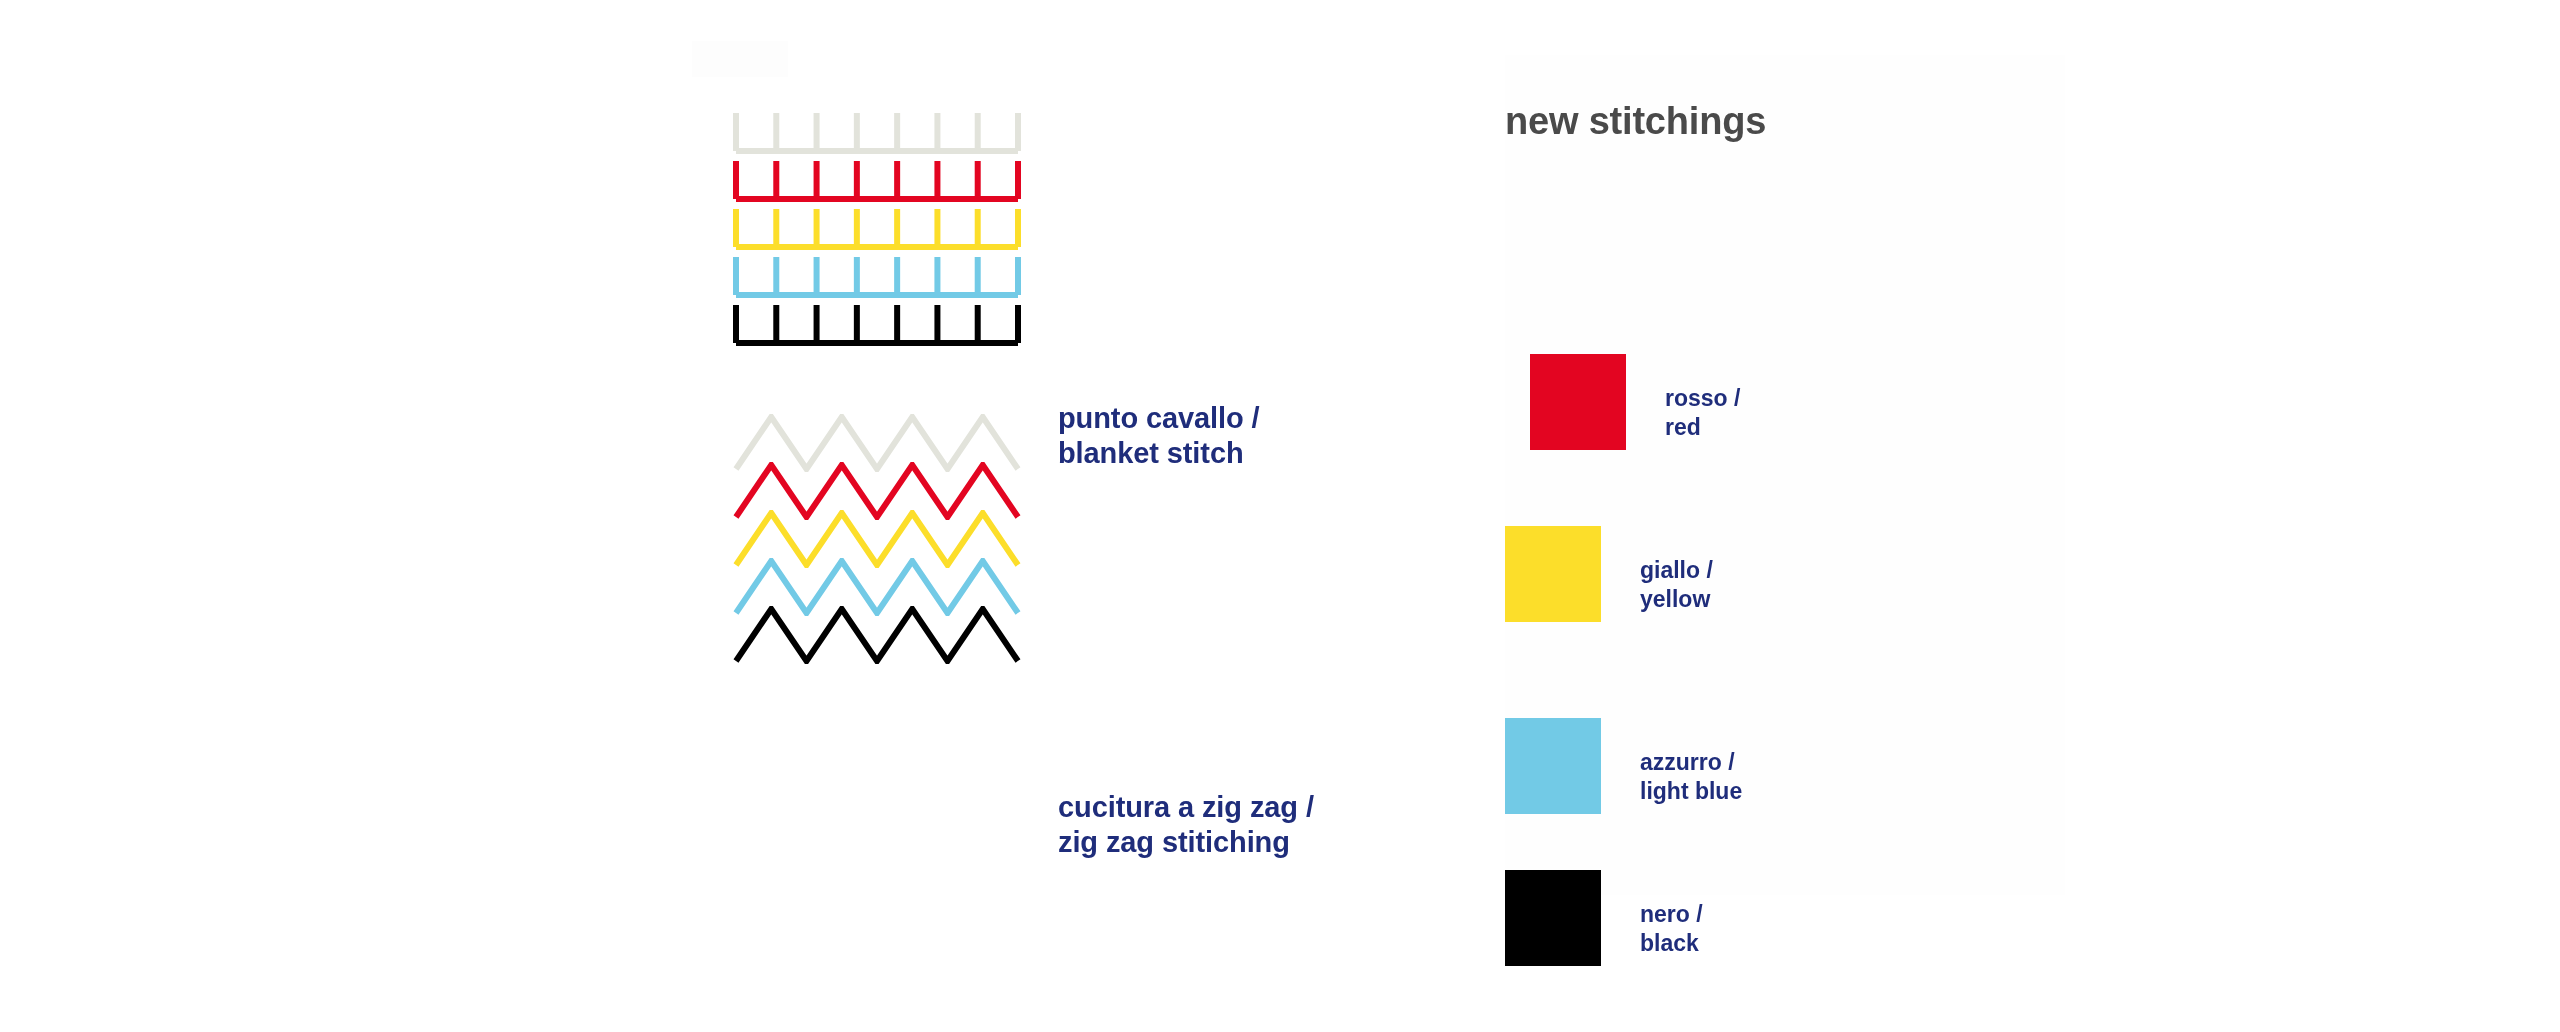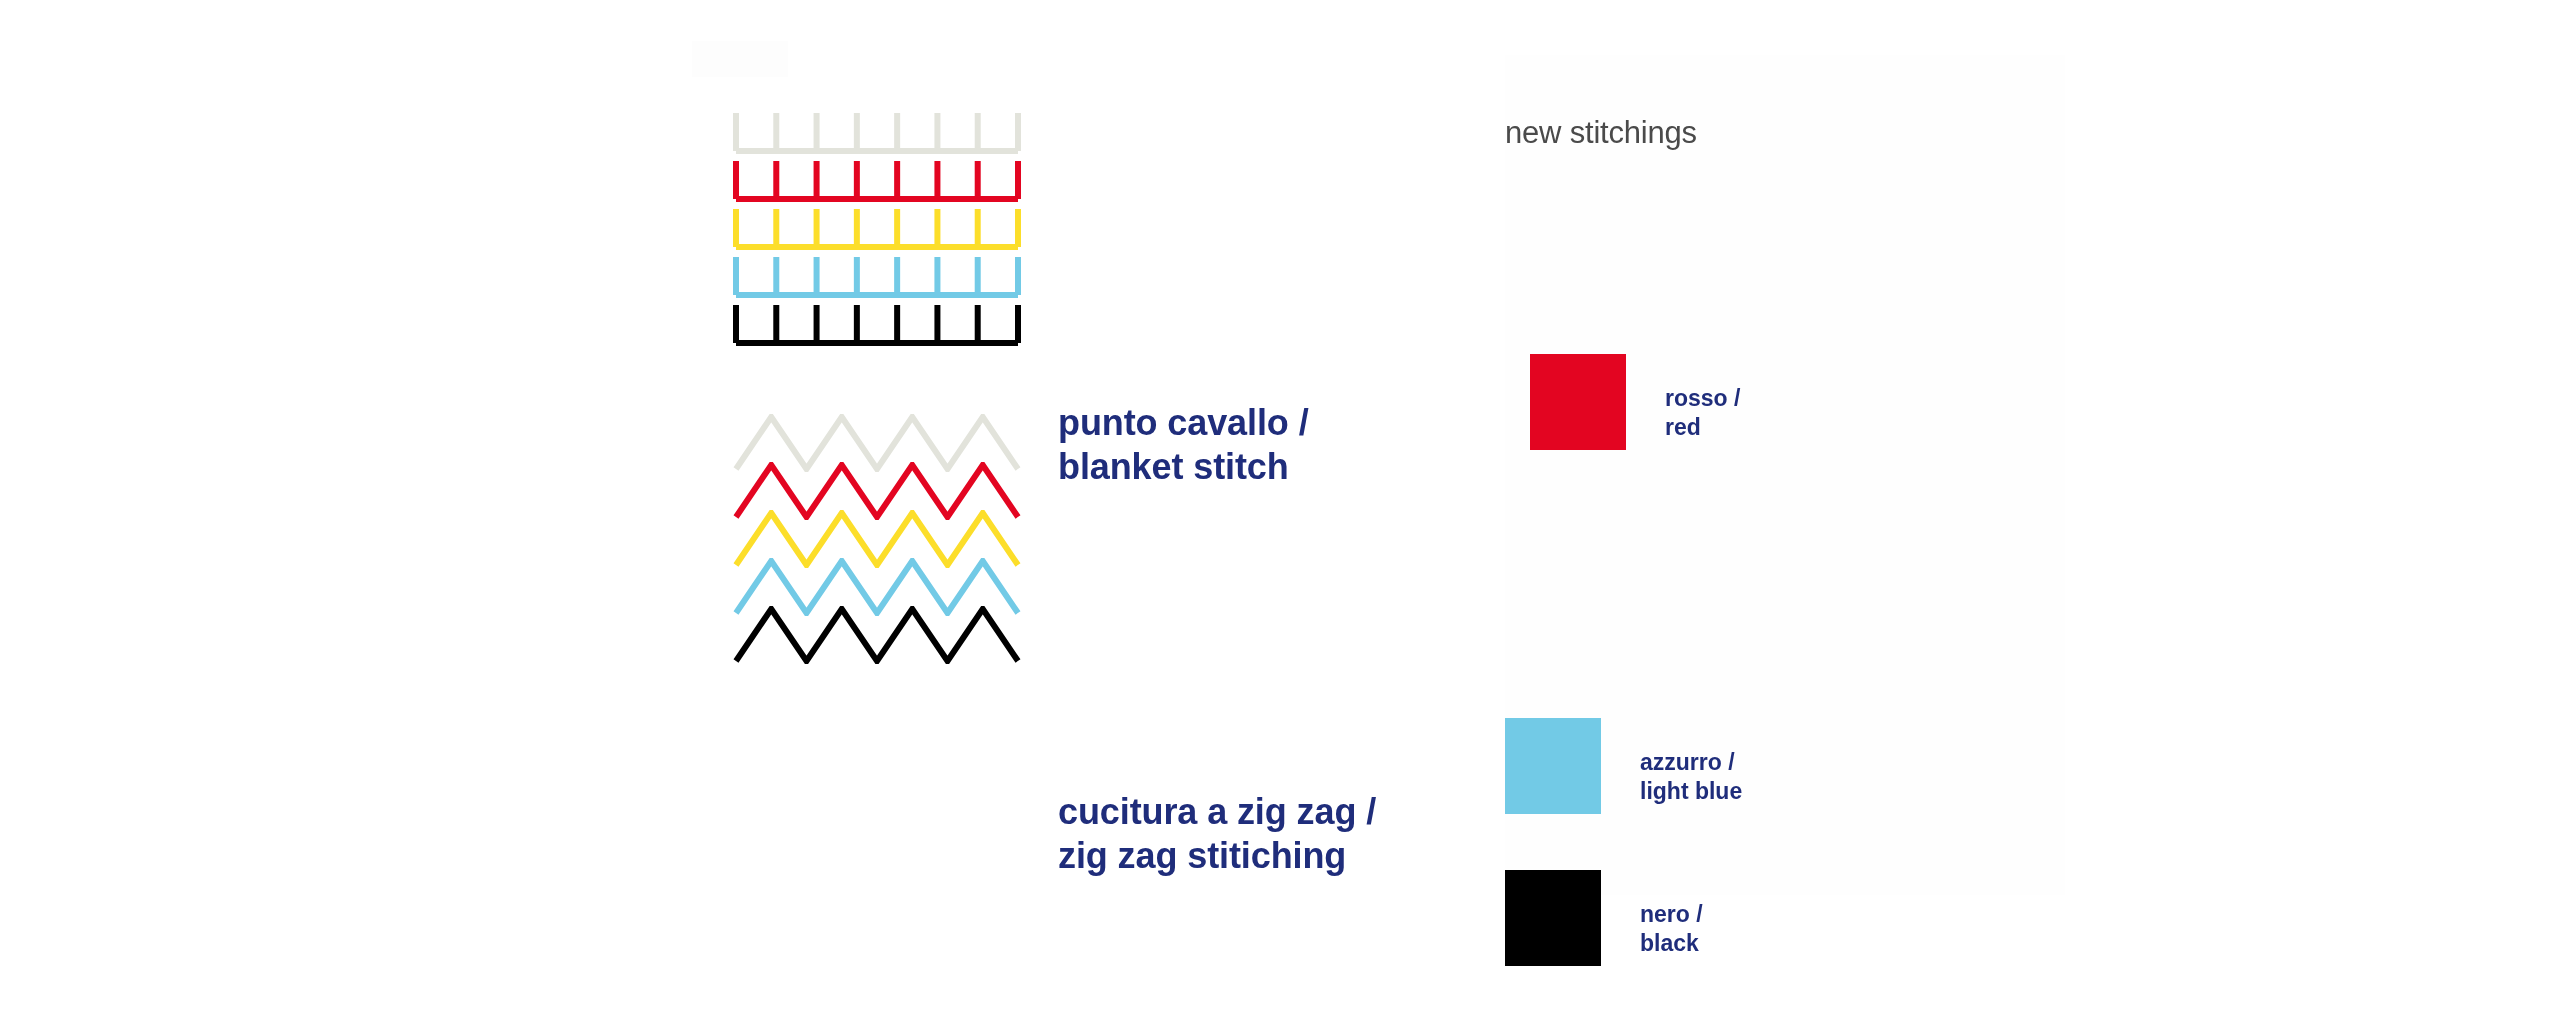--- a/index.html
+++ b/index.html
@@ -38,44 +38,44 @@
     left: 0;
   }
   .stitch-svg {
     display: block;
   }
 
   .stitch-label {
     position: absolute;
     left: 1058px;
     color: #1f2d7b;
-    font-size: 36px;
+    font-size: 29px;
     font-weight: bold;
     line-height: 1.22;
     letter-spacing: -0.1px;
     white-space: pre-line;
   }
 
   
   #legend-panel {
     position: absolute;
     left: 1505px;
     top: 55px;
     width: 560px;
     height: 840px;
     background: #fefefe;
   }
 
   #legend-title {
     position: absolute;
     left: 1505px;
-    top: 115px;
+    top: 100px;
     color: #4a4a4a;
-    font-size: 31px;
-    font-weight: normal;
+    font-size: 38px;
+    font-weight: bold;
     letter-spacing: -0.2px;
   }
 
   .legend-item {
     position: absolute;
     left: 1505px;
     width: 460px;
     height: 120px;
   }
   .legend-chip {
@@ -174,20 +174,25 @@
 
   <div id="legend-panel"></div>
 
   <div id="legend-title">new stitchings</div>
 
     <div class="legend-item" style="top: 354px; margin-left: 25px;">
       <div class="legend-chip" style="background: rgb(227, 5, 33);"></div>
       <div class="legend-text">rosso /
 red</div>
     </div>
+    <div class="legend-item" style="top: 526px;">
+      <div class="legend-chip" style="background: rgb(252, 222, 42);"></div>
+      <div class="legend-text">giallo /
+yellow</div>
+    </div>
     <div class="legend-item" style="top: 718px;">
       <div class="legend-chip" style="background: rgb(114, 202, 230);"></div>
       <div class="legend-text">azzurro /
 light blue</div>
     </div>
     <div class="legend-item" style="top: 870px;">
       <div class="legend-chip" style="background: rgb(0, 0, 0);"></div>
       <div class="legend-text">nero /
 black</div>
     </div>

